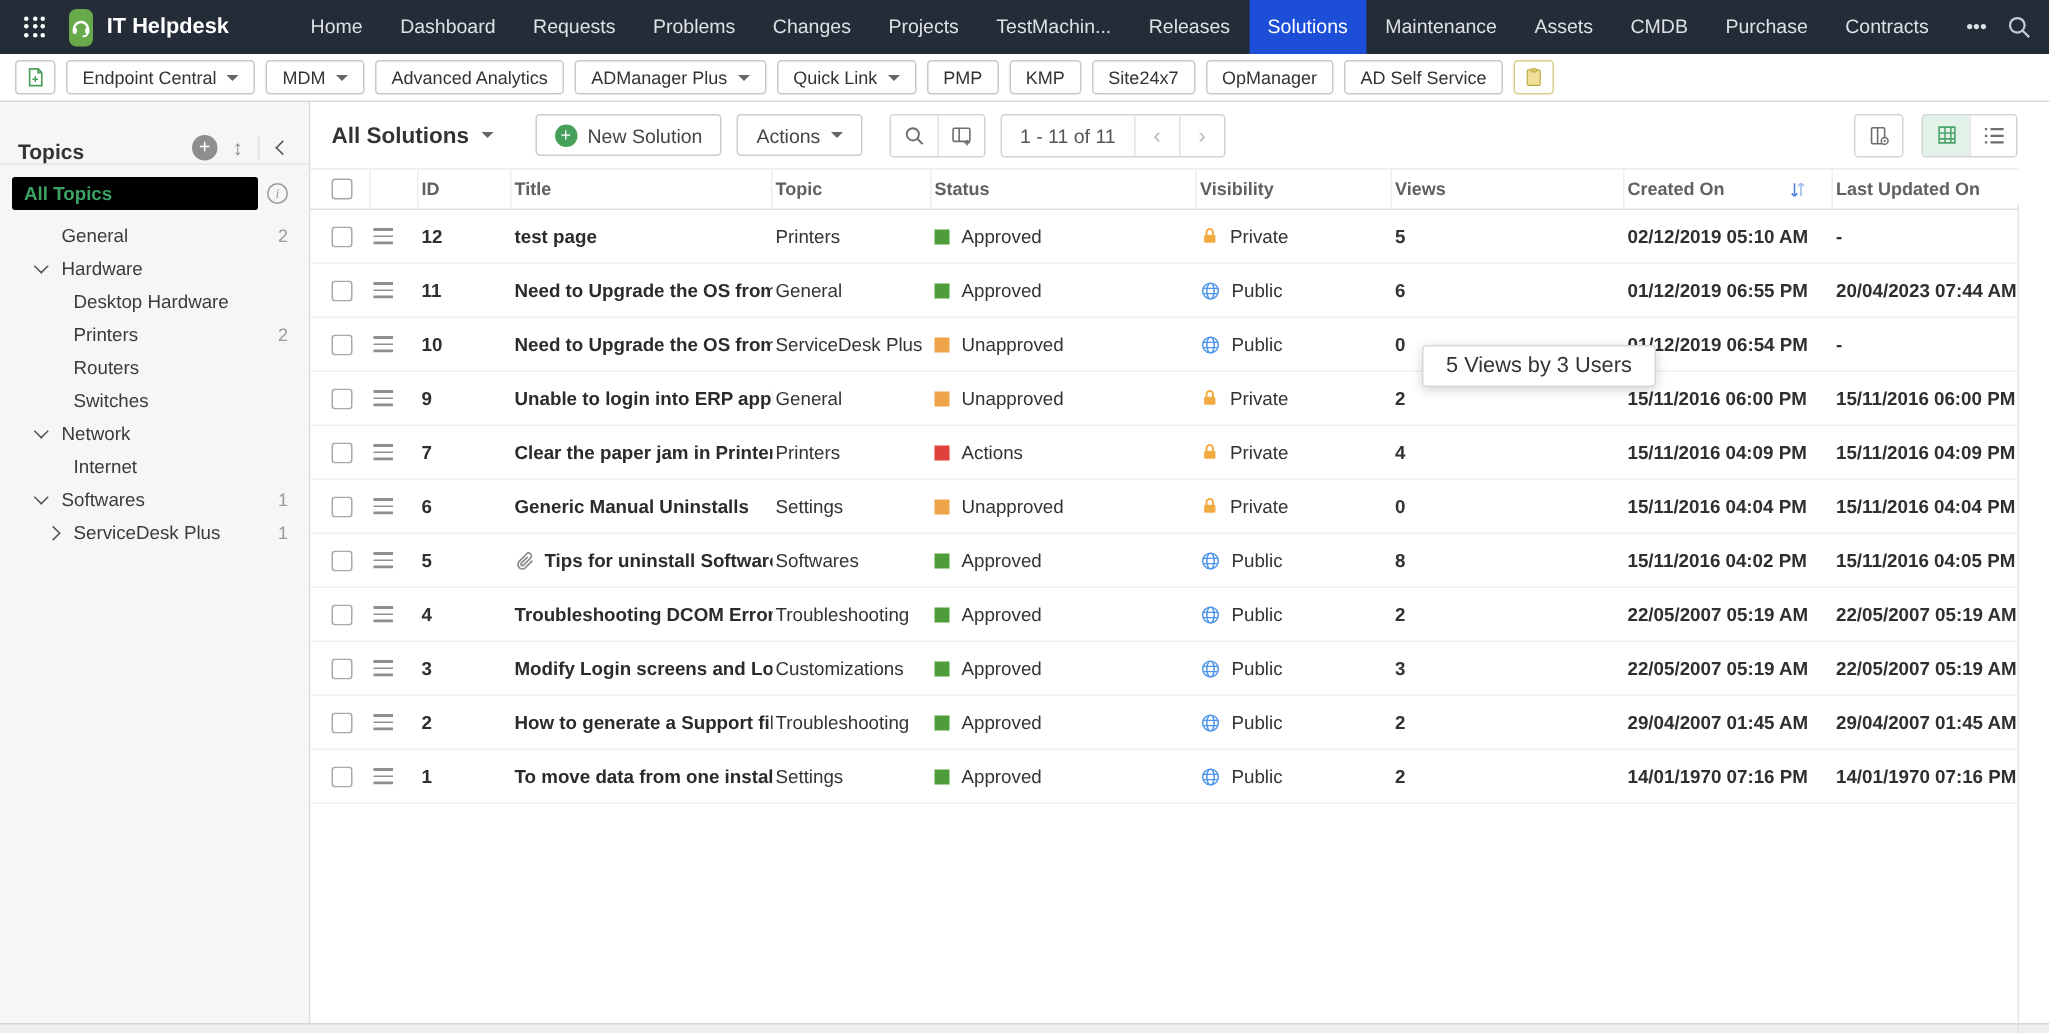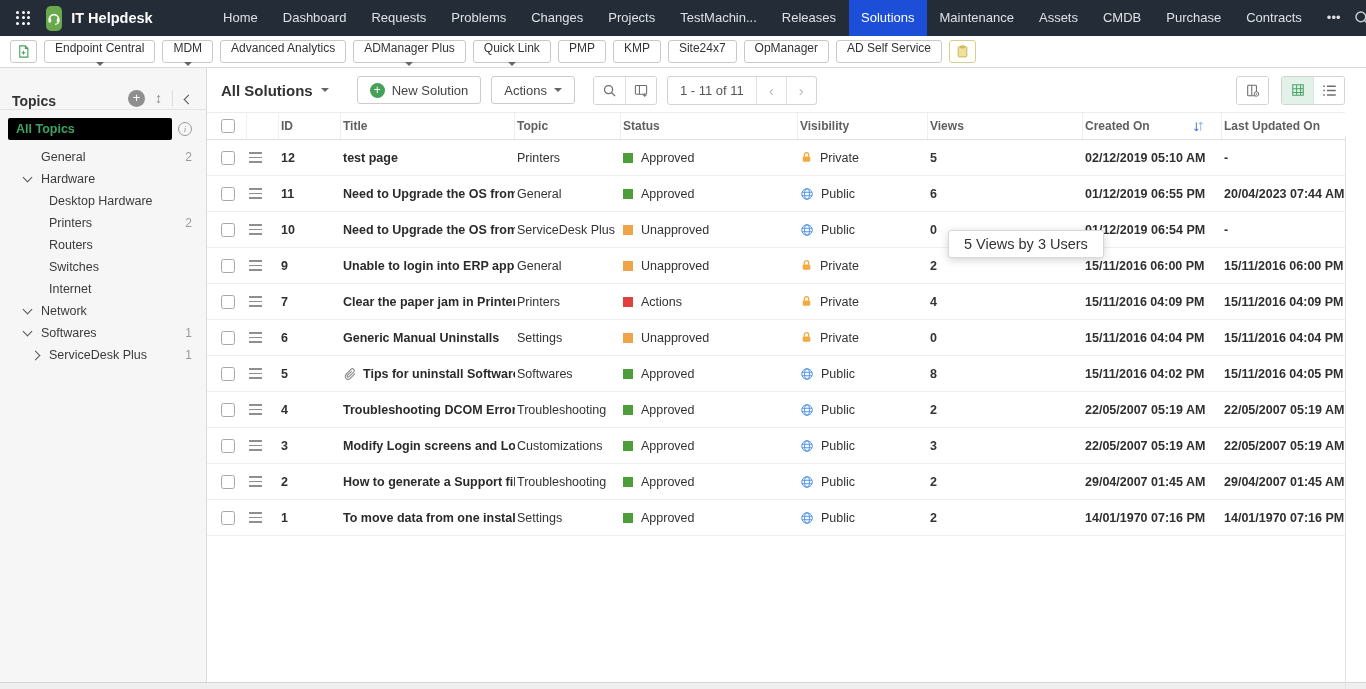--- a/index.html
+++ b/index.html
@@ -5,31 +5,31 @@
   * { box-sizing: border-box; margin: 0; padding: 0; }
   html,body { width:1366px; height:689px; overflow:hidden; }
   body { font-family:"Liberation Sans", sans-serif; background:#fff; position:relative; color:#333; }
   svg { display:block; }
 
   
   .topbar { height:36px; background:#232c37; display:flex; align-items:center; padding:0 10px 0 16px; }
   .waffle { width:15px; height:15px; display:grid; grid-template-columns:repeat(3,1fr); gap:2.6px; margin-right:16px; cursor:pointer; }
   .waffle i { width:3px; height:3px; background:#fff; border-radius:50%; }
   .logo { width:25px; height:25px; border-radius:5px; background:#68a94c; display:flex; align-items:center; justify-content:center; margin-right:9px; }
-  .brand { color:#fff; font-size:14.5px; font-weight:bold; margin-right:58px; white-space:nowrap; }
+  .brand { color:#fff; font-size:14.5px; font-weight:bold; margin-right:42px; white-space:nowrap; }
   .topnav { display:flex; align-items:stretch; height:36px; }
   .nav-item { color:#dde1e6; font-size:13px; line-height:36px; padding:0 12.5px; cursor:pointer; white-space:nowrap; }
   .nav-item.active { background:#1d4ed8; color:#fff; }
   .top-icons { margin-left:auto; display:flex; align-items:center; gap:15px; color:#c6ccd3; padding-right:6px; }
   .tico { width:19px; height:19px; display:flex; align-items:center; justify-content:center; cursor:pointer; }
 
   
   .quickbar { height:32px; background:#fff; border-bottom:1px solid #d9d9d9; display:flex; align-items:center; gap:7px; padding:0 10px; }
   .qico-btn { height:23px; width:27px; border:1px solid #c9c9c9; border-radius:3px; background:#fff; display:flex; align-items:center; justify-content:center; cursor:pointer; }
-  .qbtn { height:23px; border:1px solid #c9c9c9; border-radius:3px; background:#fff; display:flex; align-items:center; gap:7px; padding:0 10px; font-size:12px; color:#333; cursor:pointer; font-family:inherit; white-space:nowrap;flex-direction:column; }
+  .qbtn { height:23px; border:1px solid #c9c9c9; border-radius:3px; background:#fff; display:flex; align-items:center; gap:7px; padding:0 10px; font-size:12px; color:#333; cursor:pointer; font-family:inherit; white-space:nowrap; }
   .caret { width:0; height:0; border-left:4px solid transparent; border-right:4px solid transparent; border-top:4.5px solid #666; }
   .pencil { color:#9a9a9a; font-size:13px; border-left:1px solid #ddd; padding-left:8px; }
 
   
   .page-body { display:flex; height:614px; position:relative; }
 
   
   .sidebar { width:207px; background:#f6f6f6; border-right:1px solid #d9d9d9; display:flex; flex-direction:column; }
   .side-head { height:42px; display:flex; align-items:flex-end; padding:0 12px; border-bottom:1px solid #e4e4e4; }
   .side-title { font-size:14px; font-weight:bold; color:#333; }
@@ -290,35 +290,35 @@
 
         <div class="s-item child">
           <span class="chev-cell">
             
             
           </span>
           <span>Switches</span>
 
         </div>
 
+        <div class="s-item top">
+          <span class="chev-cell">
+            <i class="chev down"></i>
+
+          </span>
+          <span>Network</span>
+
+        </div>
+
         <div class="s-item child">
           <span class="chev-cell">
             
             
           </span>
           <span>Internet</span>
-
-        </div>
-
-        <div class="s-item top">
-          <span class="chev-cell">
-            <i class="chev down"></i>
-
-          </span>
-          <span>Network</span>
 
         </div>
 
         <div class="s-item top">
           <span class="chev-cell">
             <i class="chev down"></i>
 
           </span>
           <span>Softwares</span>
           <span class="cnt">1</span>

